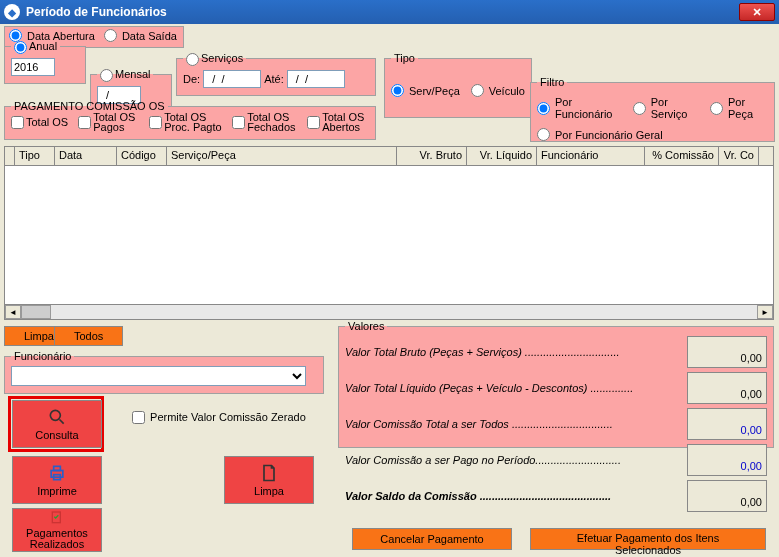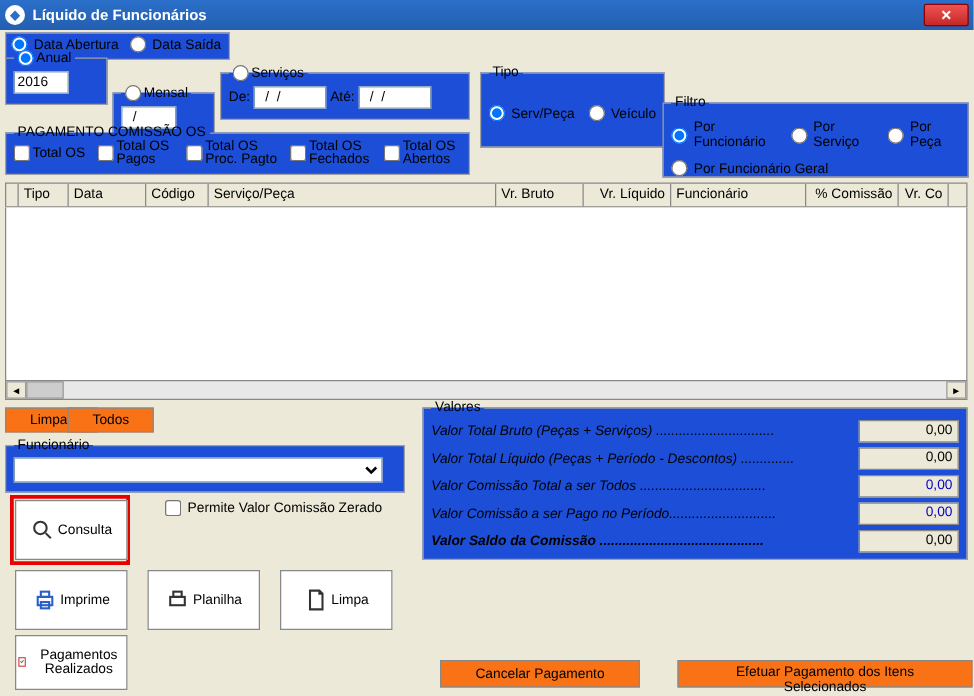--- a/index.html
+++ b/index.html
@@ -2,48 +2,48 @@
 <html><head>
 <meta charset="utf-8">
 <style>
 * { box-sizing: border-box; font-family: Tahoma, Arial, sans-serif; font-size: 11px; }
 body { margin: 0; background: #ece9d8; width: 779px; height: 557px; overflow: hidden; }
 .titlebar { background: linear-gradient(#2a6fc9,#245fb0); height: 24px; display: flex; align-items: center; padding: 0 4px; color: #fff; }
 .titlebar .icon { width: 16px; height: 16px; background: #fff; border-radius: 50%; margin-right: 6px; display:flex;align-items:center;justify-content:center;color:#2a6fc9;font-weight:bold;font-size:10px; }
 .titlebar .title { flex: 1; font-weight: bold; font-size: 12px; }
 .close-btn { width: 36px; height: 18px; background: linear-gradient(#ef5350,#c62828); color: #fff; border: 1px solid #8b0000; display:flex;align-items:center;justify-content:center;font-weight:bold;cursor:pointer;border-radius:2px; }
 .content { padding: 4px; position: relative; height: 533px; }
-fieldset { border: 1px solid #a0a0a0; background: #1d4ed8; margin: 0; padding: 4px 6px; position: absolute; }
+fieldset { border: 1px solid #a0a0a0; background: #fca5a5; margin: 0; padding: 4px 6px; position: absolute; }
 legend { padding: 0 3px; color: #000; }
 .radio-row { display: flex; align-items: center; gap: 3px; }
 .inline-field { border: 1px solid #7f9db9; background: #fff; padding: 1px 2px; height: 18px; }
 .btn { background: #f97316; border: 1px solid #888; padding: 3px 19px; cursor: pointer; }
 .table-header { background: #ece9d8; display: flex; border: 1px solid #888; height: 20px; }
 .table-header > div { border-right: 1px solid #888; padding: 2px 4px; overflow: hidden; white-space: nowrap; }
 .table-body { background: #fff; border-left:1px solid #888;border-right:1px solid #888; height: 138px; }
 .scrollbar-h { height: 16px; background: #e8e8e8; border:1px solid #888; display:flex; }
 .sb-btn { width: 16px; background: #ece9d8; border:1px solid #999; display:flex;align-items:center;justify-content:center;font-size:8px; }
 .sb-thumb { width:30px; background:#cdcdcd; border:1px solid #999; }
-.big-btn { background: #ffffff; border: 1px solid #888; width: 90px; height: 48px; display:flex;align-items:center;justify-content:center;gap:2px;cursor:pointer; }
+.big-btn { background: #ef4444; border: 1px solid #888; width: 90px; height: 48px; display:flex;flex-direction:column;align-items:center;justify-content:center;gap:2px;cursor:pointer; }
 .big-btn svg { width:20px; height:20px; }
 .highlight { position:absolute; border:3px solid #e60000; pointer-events:none; }
 .val-row { display:flex; align-items:center; margin-bottom:4px; }
 .val-label { flex:1; white-space:nowrap; overflow:hidden;font-style:italic; }
-.val-box { width:80px; height:18px; background:#ece9d8; border:1px solid #888; text-align:right; padding:1px 4px; }
+.val-box { width:80px; height:18px; background:#ece9d8; border:1px solid #888; text-align:right; padding:15px 4px; }
 .blue { color:#0000cc; }
 select.combo { width: 295px; height: 20px; border:1px solid #7f9db9; background:#fff; }
 input[type=radio],input[type=checkbox]{margin:0 2px 0 0;vertical-align:middle;}
 label{vertical-align:middle;}
 </style>
 </head>
 <body>
 
 <div class="titlebar">
   <div class="icon">◆</div>
-  <div class="title">Líquido de Funcionários</div>
+  <div class="title">Período de Funcionários</div>
   <div class="close-btn">✕</div>
 </div>
 
 <div class="content">
 
   <fieldset style="left:4px; top:2px; width:180px; height:22px; padding:2px 4px;">
     <div class="radio-row">
       <input type="radio" checked="" style="">
       <label>Data Abertura</label>
       <input type="radio" style="margin-left: 6px;">
@@ -108,21 +108,21 @@
     </div>
   </fieldset>
 
   <div style="position:absolute; left:4px; top:122px; width:770px;">
     <div class="table-header">
       <div style="width:10px"></div>
       <div style="width:40px">Tipo</div>
       <div style="width:62px">Data</div>
       <div style="width:50px">Código</div>
       <div style="width:230px">Serviço/Peça</div>
-      <div style="width:70px;text-align:left">Vr. Bruto</div>
+      <div style="width:70px;text-align:right">Vr. Bruto</div>
       <div style="width:70px;text-align:right">Vr. Líquido</div>
       <div style="width:108px">Funcionário</div>
       <div style="width:74px;text-align:right">% Comissão</div>
       <div style="width:40px;text-align:right">Vr. Co</div>
     </div>
     <div class="table-body"></div>
     <div class="scrollbar-h">
       <div class="sb-btn">◄</div>
       <div class="sb-thumb"></div>
       <div style="flex:1"></div>
@@ -131,21 +131,21 @@
   </div>
 
   <button class="btn" style="position:absolute;left:4px;top:302px">Limpar</button>
   <button class="btn" style="position:absolute;left:54px;top:302px">Todos</button>
 
   <fieldset style="left:4px; top:326px; width:320px; height:44px;">
     <legend>Funcionário</legend>
     <select class="combo"></select>
   </fieldset>
 
-  <div style="position:absolute;left:132px;top:376px">
+  <div style="position:absolute;left:132px;top:386px">
     <input type="checkbox" style="">
     <label>Permite Valor Comissão Zerado</label>
   </div>
 
   <div class="highlight" style="left:8px; top:372px; width:96px; height:56px;"></div>
   <div class="big-btn" style="position:absolute;left:12px;top:376px">
     <svg viewBox="0 0 24 24" fill="none" stroke="#333" stroke-width="2">
         <circle cx="10" cy="10" r="6"></circle>
         <line x1="15" y1="15" x2="20" y2="20"></line>
       </svg>
@@ -153,27 +153,20 @@
   </div>
 
   <div class="big-btn" style="position:absolute;left:12px;top:432px">
     <svg viewBox="0 0 24 24" fill="none" stroke="#2a5fc9" stroke-width="2">
         <rect x="5" y="9" width="14" height="8"></rect>
         <rect x="8" y="4" width="8" height="5"></rect>
         <rect x="8" y="14" width="8" height="6"></rect>
       </svg>
     <span>Imprime</span>
   </div>
-  <div class="big-btn" style="position:absolute;left:118px;top:432px">
-    <svg viewBox="0 0 24 24" fill="none" stroke="#333" stroke-width="2">
-        <rect x="5" y="9" width="14" height="8"></rect>
-        <rect x="8" y="4" width="8" height="5"></rect>
-      </svg>
-    <span>Planilha</span>
-  </div>
   <div class="big-btn" style="position:absolute;left:224px;top:432px">
     <svg viewBox="0 0 24 24" fill="none" stroke="#333" stroke-width="2">
         <path d="M6 3h9l3 3v15H6z"></path>
         <path d="M15 3v3h3"></path>
       </svg>
     <span>Limpa</span>
   </div>
 
   <div class="big-btn" style="position:absolute;left:12px;top:484px;height:44px;width:90px">
     <svg viewBox="0 0 24 24" fill="none" stroke="#c33" stroke-width="2" style="width:16px;height:16px">
@@ -183,33 +176,33 @@
     <span style="text-align:center;line-height:11px">Pagamentos Realizados</span>
   </div>
 
   <fieldset style="left:338px; top:296px; width:436px; height:128px;">
     <legend>Valores</legend>
     <div class="val-row">
       <div class="val-label">Valor Total Bruto (Peças + Serviços) ...............................</div>
       <div class="val-box">0,00</div>
     </div>
     <div class="val-row">
-      <div class="val-label">Valor Total Líquido (Peças + Período - Descontos) ..............</div>
+      <div class="val-label">Valor Total Líquido (Peças + Veículo - Descontos) ..............</div>
       <div class="val-box">0,00</div>
     </div>
     <div class="val-row">
       <div class="val-label">Valor Comissão Total a ser Todos .................................</div>
       <div class="val-box blue">0,00</div>
     </div>
     <div class="val-row">
       <div class="val-label">Valor Comissão a ser Pago no Período............................</div>
       <div class="val-box blue">0,00</div>
     </div>
     <div class="val-row">
       <div class="val-label" style="font-weight:bold">Valor Saldo da Comissão ...........................................</div>
       <div class="val-box">0,00</div>
     </div>
   </fieldset>
 
   <button class="btn" style="position:absolute;left:352px;top:504px;width:160px;height:22px">Cancelar Pagamento</button>
-  <button class="btn" style="position:absolute;left:542px;top:504px;width:236px;height:22px">Efetuar Pagamento dos Itens Selecionados</button>
+  <button class="btn" style="position:absolute;left:530px;top:504px;width:236px;height:22px">Efetuar Pagamento dos Itens Selecionados</button>
 
 </div>
 
 </body></html>

